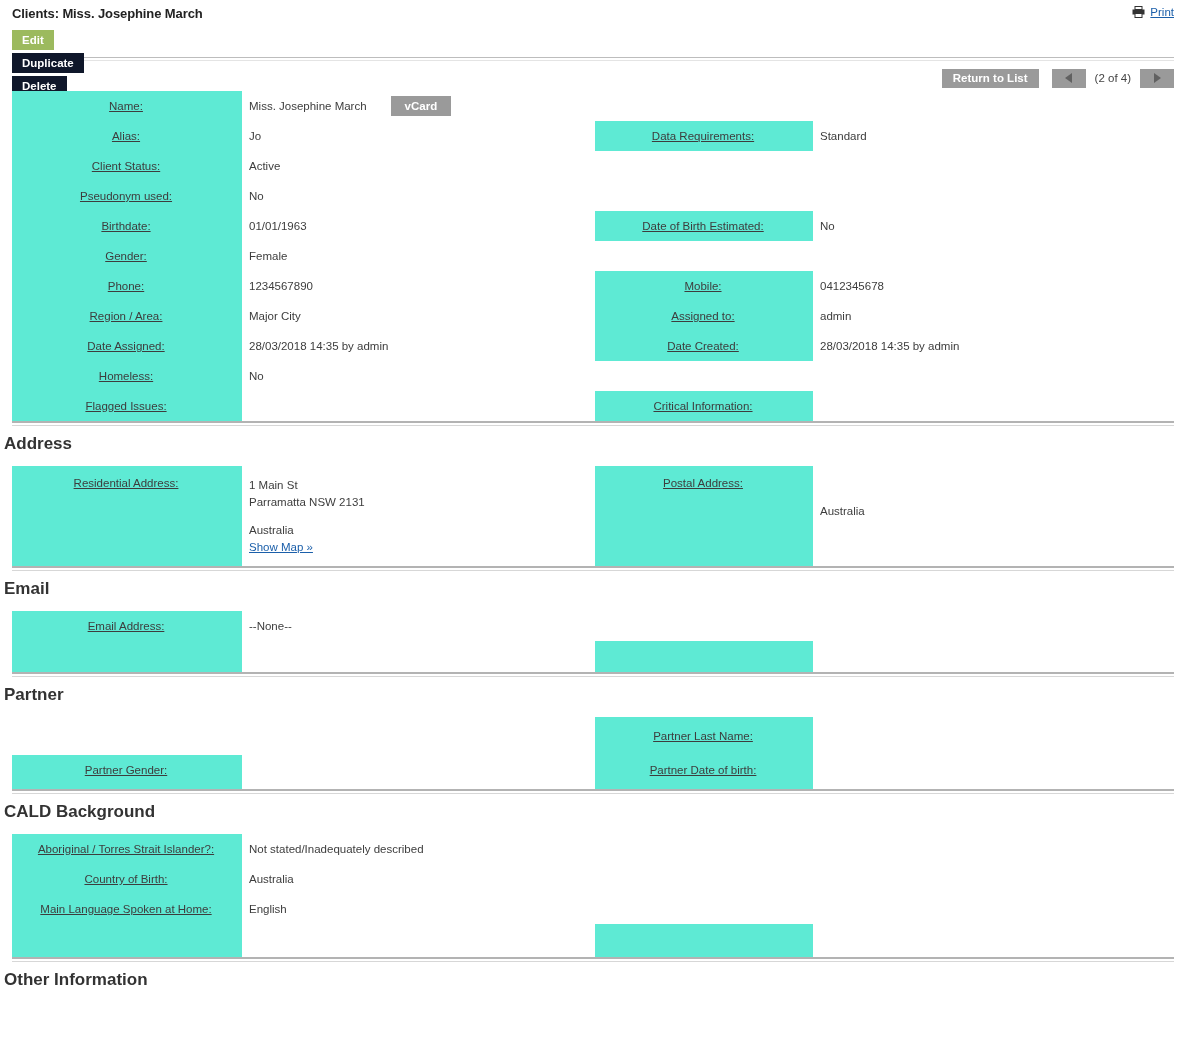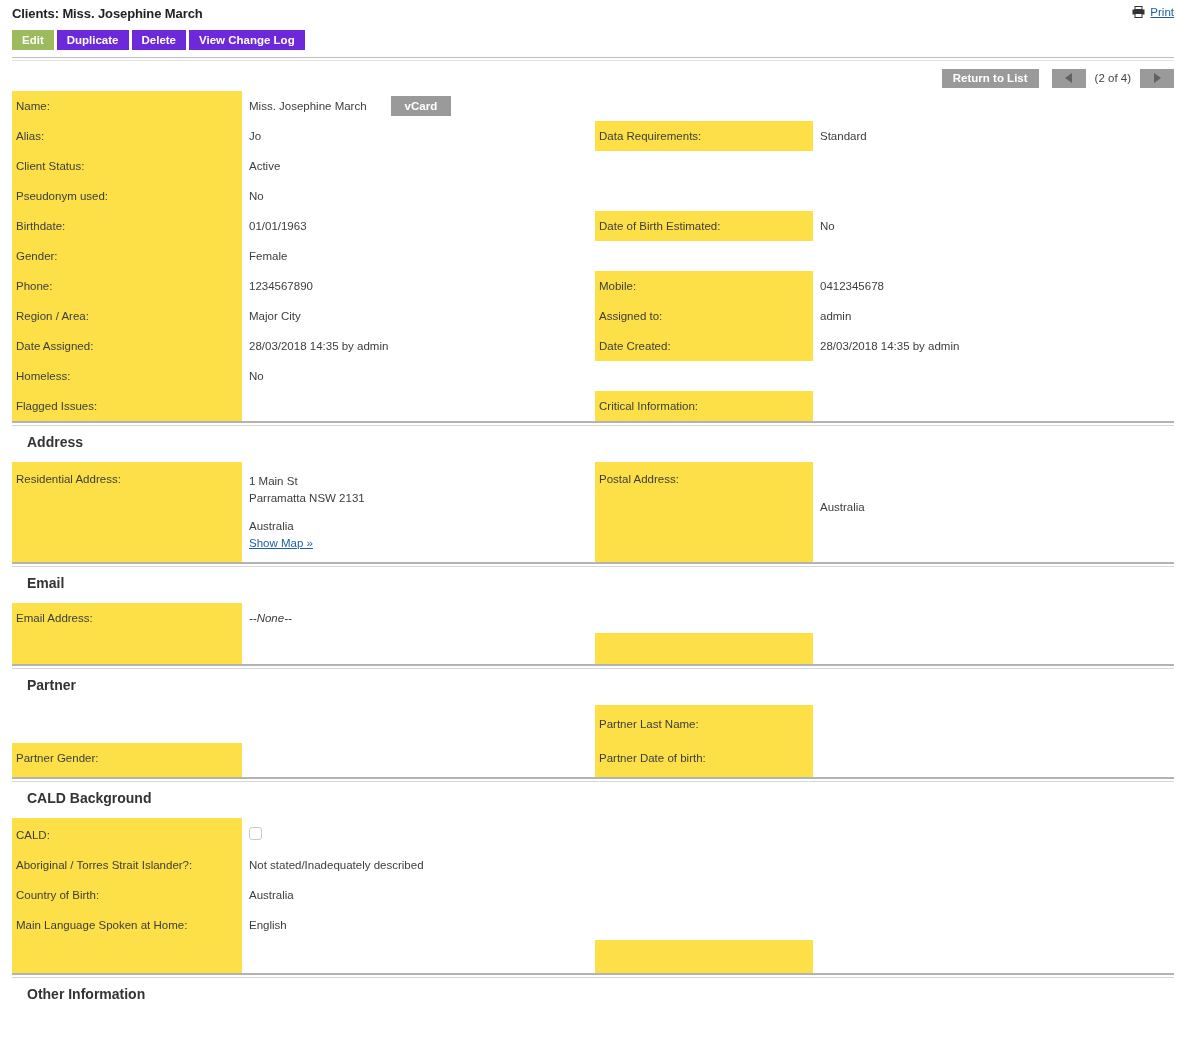--- a/index.html
+++ b/index.html
@@ -41,29 +41,30 @@
     cursor: pointer;
   }
 
   
   .action-bar {
     padding: 0 0 0 12px;
     height: 23px;
     display: flex;
     align-items: flex-start;
     gap: 3px;
+    flex-direction: column;
   }
   .btn {
     height: 20px;
     line-height: 20px;
     padding: 0 10px;
     font-size: 11.5px;
     font-weight: bold;
     color: #ffffff;
-    background: #6d28d9;
+    background: #0f172a;
     border: none;
     cursor: pointer;
     text-align: center;
     white-space: nowrap;
     font-family: "Liberation Sans", sans-serif;
   }
   .btn.primary { background: #9cba5e; }
 
   .bar-sep {
     height: 4px;
@@ -131,59 +132,60 @@
   .row {
     display: flex;
     width: 100%;
     align-items: stretch;
   }
   .cellpair { display: flex; align-items: stretch; }
   .cellpair.left  { width: 583px; flex: 0 0 583px; }
   .cellpair.right { width: 571px; flex: 0 0 571px; }
 
   .lbl {
-    background: #fde047;
-    text-align: left;
+    background: #5eead4;
+    text-align: center;
     font-size: 11.5px;
     color: #3d3d3d;
     padding: 9px 6px 9px 4px;
     white-space: nowrap;
     overflow: hidden;
+    text-decoration: underline;
   }
   .cellpair.left  .lbl { width: 230px; flex: 0 0 230px; }
   .cellpair.right .lbl { width: 218px; flex: 0 0 218px; }
 
   .val {
     background: #ffffff;
     font-size: 11.5px;
     color: #3d3d3d;
     padding: 9px 6px 9px 7px;
     flex: 1 1 auto;
     min-width: 0;
   }
-  .val .none { font-style: italic; }
+  .val .none { }
 
   .row.tall .lbl, .row.tall .val { padding-top: 10px; padding-bottom: 10px; }
 
   
   .blank-lbl { background: #f4f4f4; }
   .blank-val { background: #ffffff; }
 
   
   .divider {
     margin: 0 12px;
     height: 5px;
     border-top: 2px solid #b3b3b3;
     border-bottom: 1px solid #d7d7d7;
     background: #ffffff;
   }
   .section-title {
-    margin: 0 27px;
+    margin: 0 4px;
     padding: 8px 0 12px 0;
-    font-size: 14px;
+    font-size: 17px;
     font-weight: bold;
     color: #333333;
   }
 
   .vcard-btn {
     display: inline-block;
     background: #9a9a9a;
     color: #ffffff;
     font-size: 11.5px;
     font-weight: bold;
@@ -448,26 +450,20 @@
         <div class="lbl" style="padding-bottom:13px;">Partner Date of birth:</div>
         <div class="val" style="padding-bottom:13px;"></div>
       </div>
     </div>
   </div>
 
   <div class="divider"></div>
   <div class="section-title">CALD Background</div>
   <div class="detail">
     <div class="row">
-      <div class="cellpair left">
-        <div class="lbl" style="padding-top:11px;">CALD:</div>
-        <div class="val" style="padding-top:9px;">
-          <span class="checkbox"></span>
-        </div>
-      </div>
       <div class="cellpair right">
         <div class="blank-lbl" style="width:218px;flex:0 0 218px;background:#ffffff;"></div>
         <div class="blank-val" style="flex:1;"></div>
       </div>
     </div>
     <div class="row">
       <div class="cellpair left">
         <div class="lbl">Aboriginal / Torres Strait Islander?:</div>
         <div class="val">Not stated/Inadequately described</div>
       </div>

